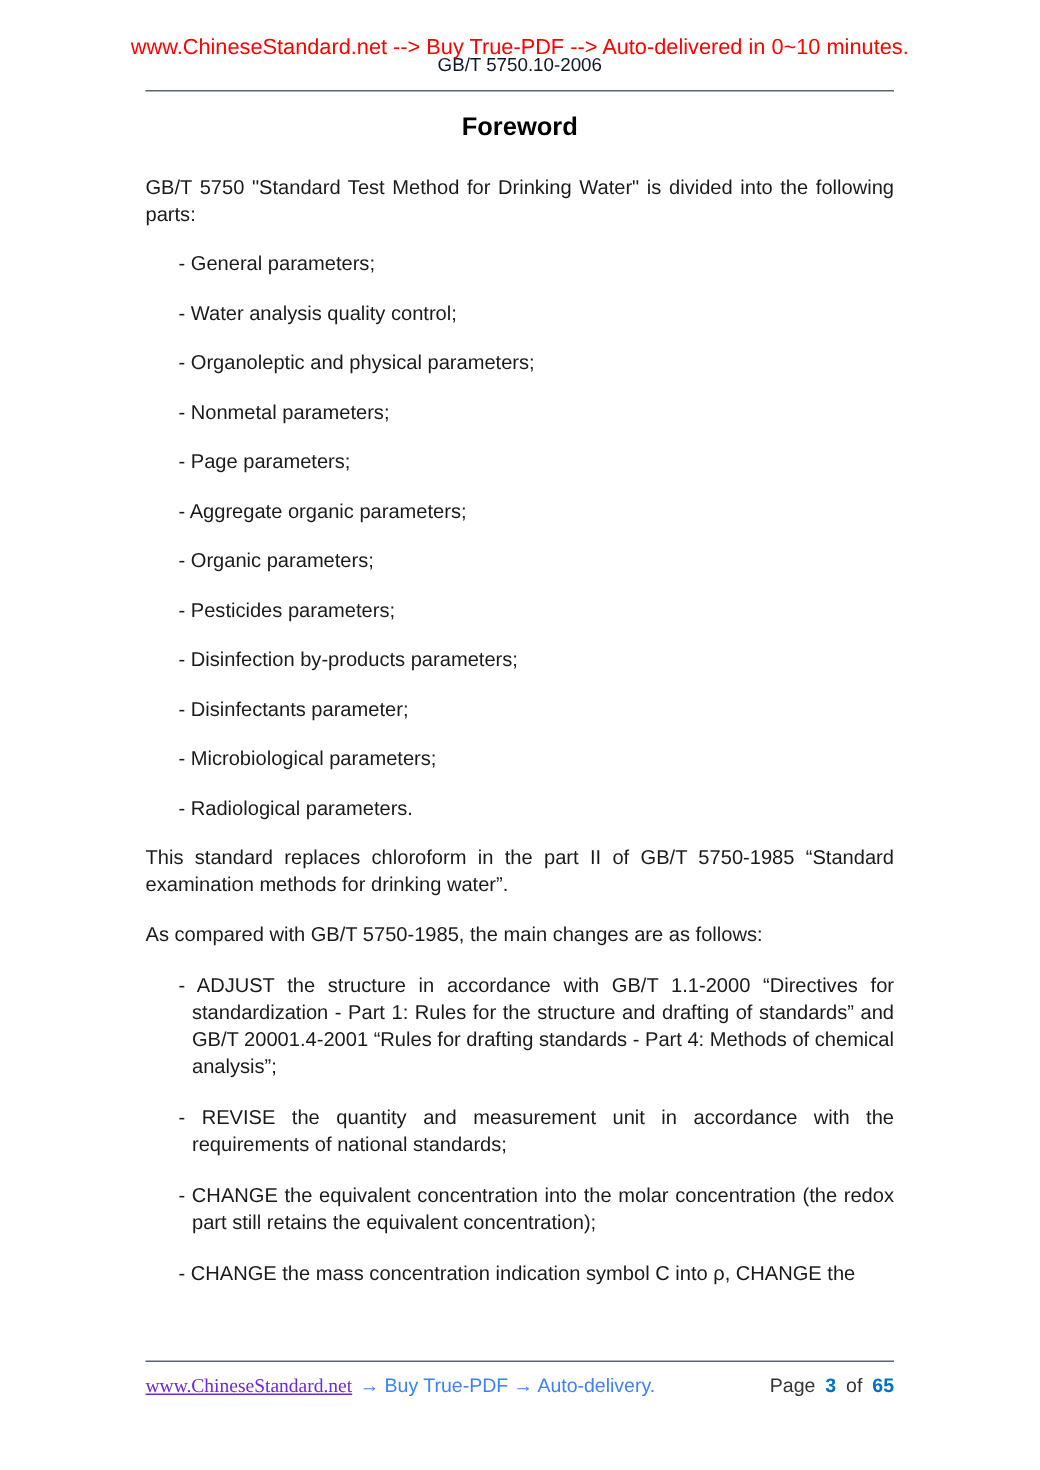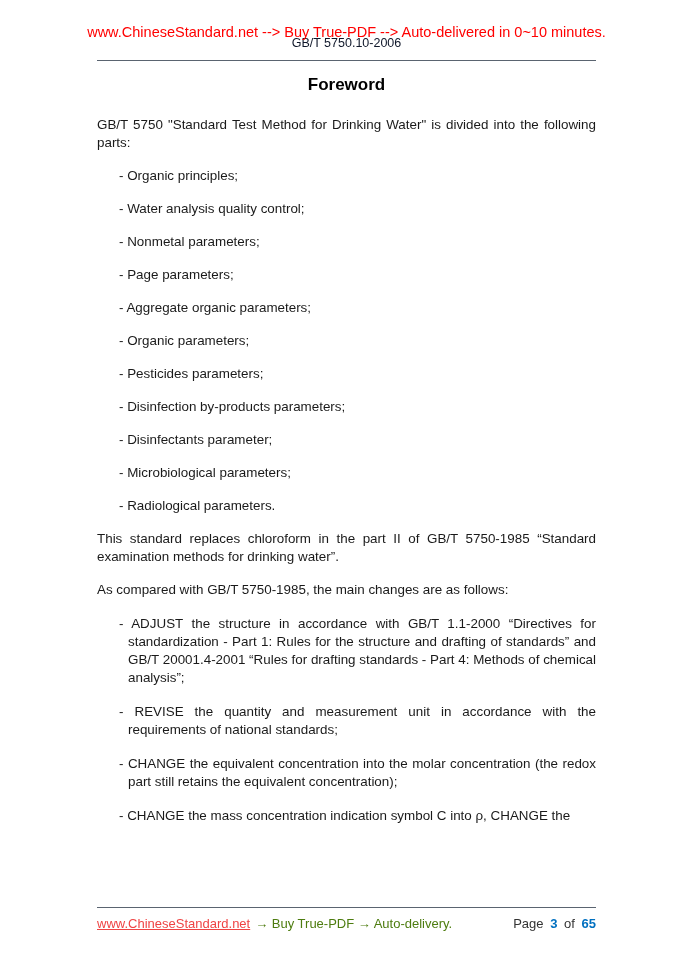--- a/index.html
+++ b/index.html
@@ -66,45 +66,47 @@
     position: absolute;
     left: 97px;
     top: 916px;
     width: 499px;
     font-size: 13px;
     display: flex;
     justify-content: space-between;
     align-items: baseline;
   }
   .flink {
-    color: #ef4444;
+    color: #6d28d9;
     text-decoration: underline;
     cursor: pointer;
+    font-family: Liberation Serif, serif;
   }
-  .frest { color: #4d7c0f; margin-left: 5px; }
+  .frest { color: #3b82f6; margin-left: 5px; }
   .fpage { color: #333333; }
   .fnum { color: #0070c0; font-weight: bold; }
   .fpage span { margin-left: 3px; text-align: center; }
 </style>
 </head>
 <body>
 
 <div class="page">
 
   <div class="promo">www.ChineseStandard.net --&gt; Buy True-PDF --&gt; Auto-delivered in 0~10 minutes.</div>
   <div class="docnum">GB/T 5750.10-2006</div>
   <div class="rule rule-top"></div>
 
   <div class="content">
     <h1 class="title">Foreword</h1>
 
     <p class="para j">GB/T 5750 "Standard Test Method for Drinking Water" is divided into the following parts:</p>
 
-    <p class="li">- Organic principles;</p>
+    <p class="li">- General parameters;</p>
     <p class="li">- Water analysis quality control;</p>
+    <p class="li">- Organoleptic and physical parameters;</p>
     <p class="li">- Nonmetal parameters;</p>
     <p class="li">- Page parameters;</p>
     <p class="li">- Aggregate organic parameters;</p>
     <p class="li">- Organic parameters;</p>
     <p class="li">- Pesticides parameters;</p>
     <p class="li">- Disinfection by-products parameters;</p>
     <p class="li">- Disinfectants parameter;</p>
     <p class="li">- Microbiological parameters;</p>
     <p class="li">- Radiological parameters.</p>
 

